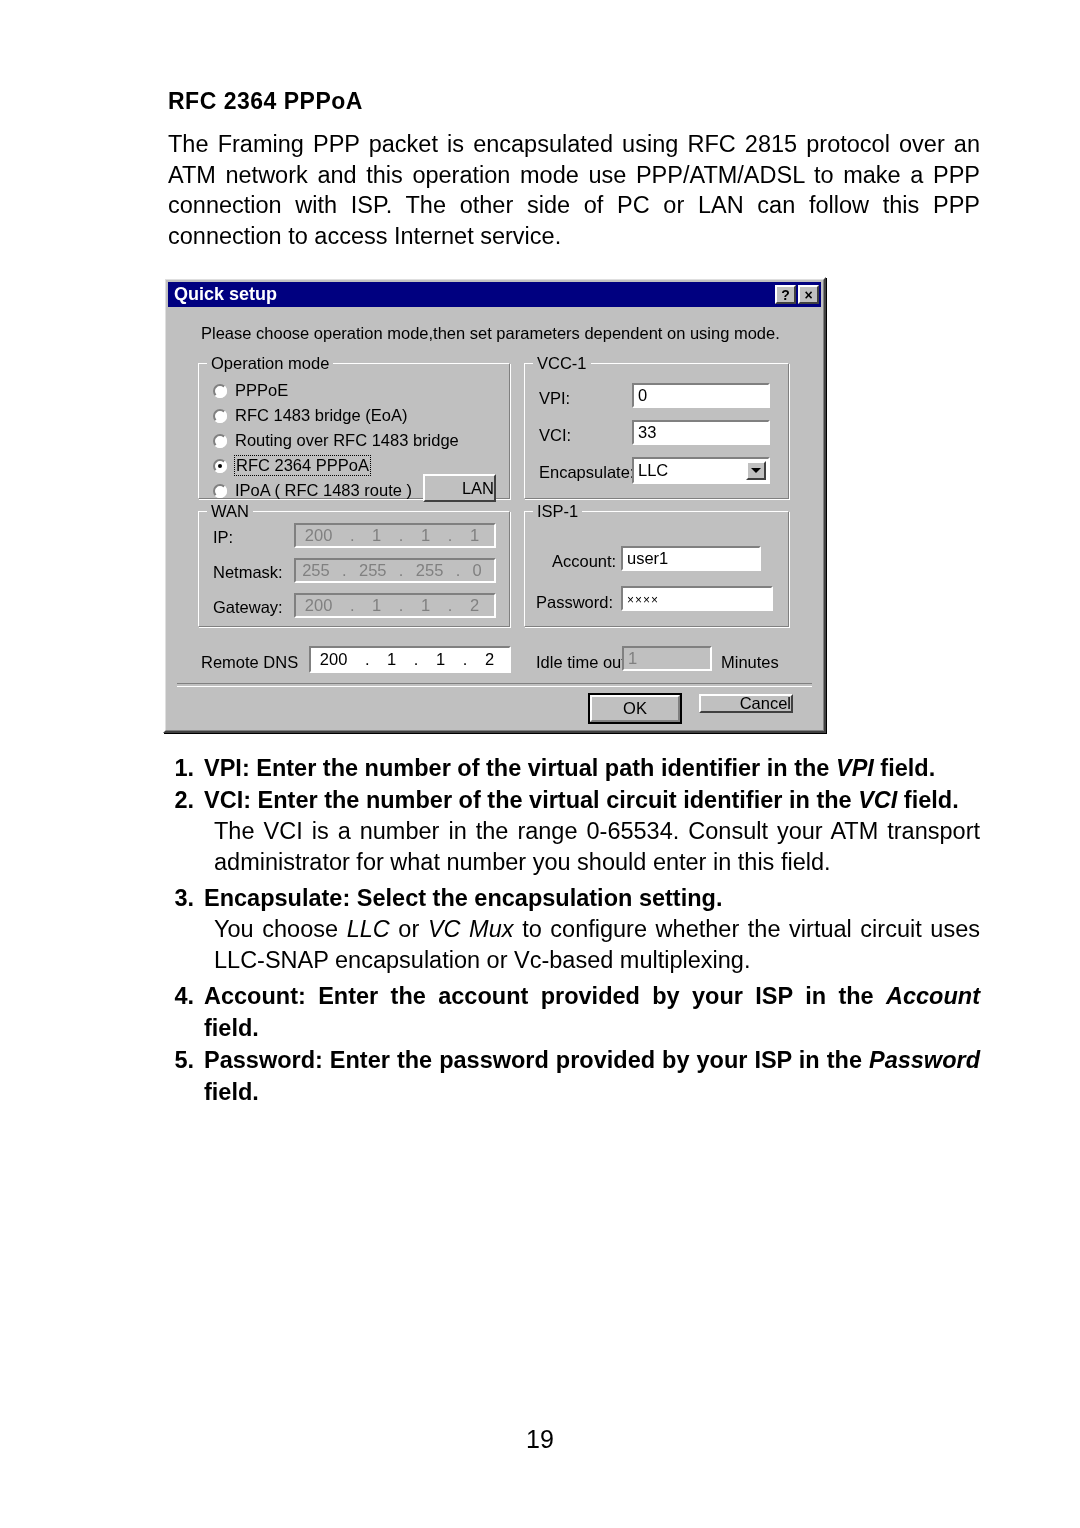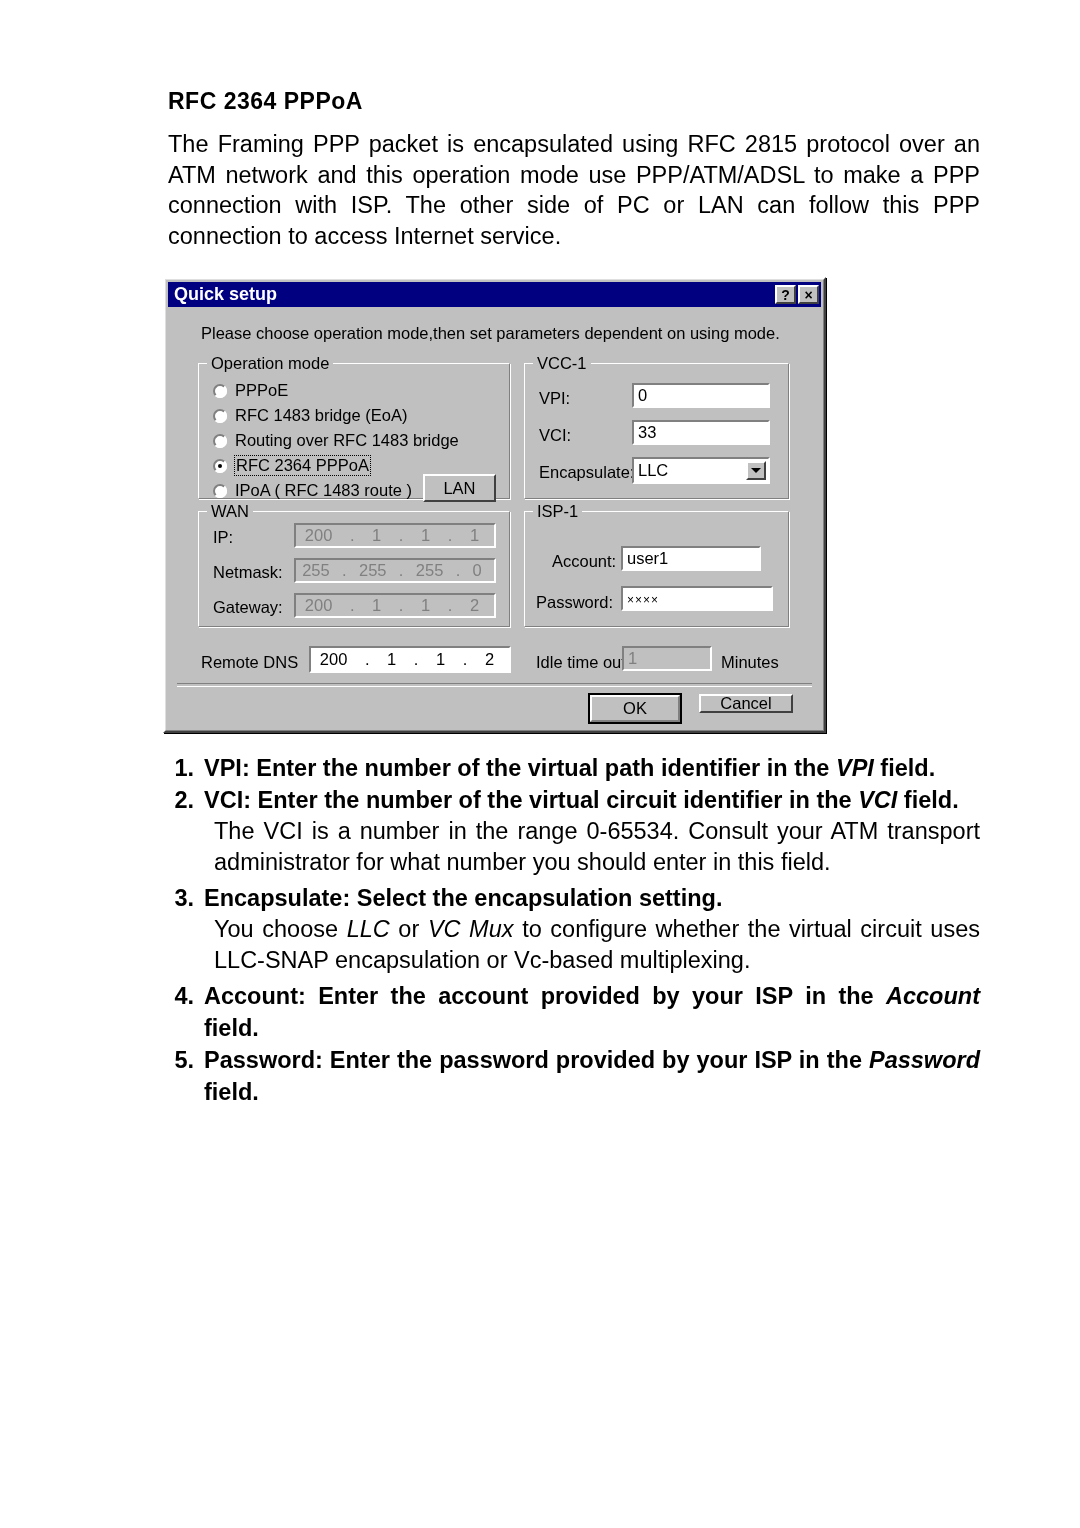--- a/index.html
+++ b/index.html
@@ -239,21 +239,21 @@
   
   .btn {
     background: #c0c0c0;
     border-top: 2px solid #ffffff;
     border-left: 2px solid #ffffff;
     border-right: 2px solid #404040;
     border-bottom: 2px solid #404040;
     box-sizing: border-box;
     display: flex;
     align-items: center;
-    justify-content: center;
+    justify-content: flex-end;
     font-size: 16.5px;
     color: #000000;
     position: absolute;
   }
   .btn.default-btn {
     border: 2px solid #000000;
   }
   .btn.default-btn .btn-face {
     width: 100%;
     height: 100%;
@@ -524,14 +524,15 @@
       <div class="li-text"><span>Account: Enter the account provided by your ISP in the </span><i>Account</i><span> field.</span></div>
     </div>
 
     <div class="li">
       <div class="li-num">5.</div>
       <div class="li-text"><span>Password: Enter the password provided by your ISP in the </span><i>Password</i><span> field.</span></div>
     </div>
 
   </div>
 
+  <div class="page-number">19</div>
 
 </div>
 
 </body></html>

